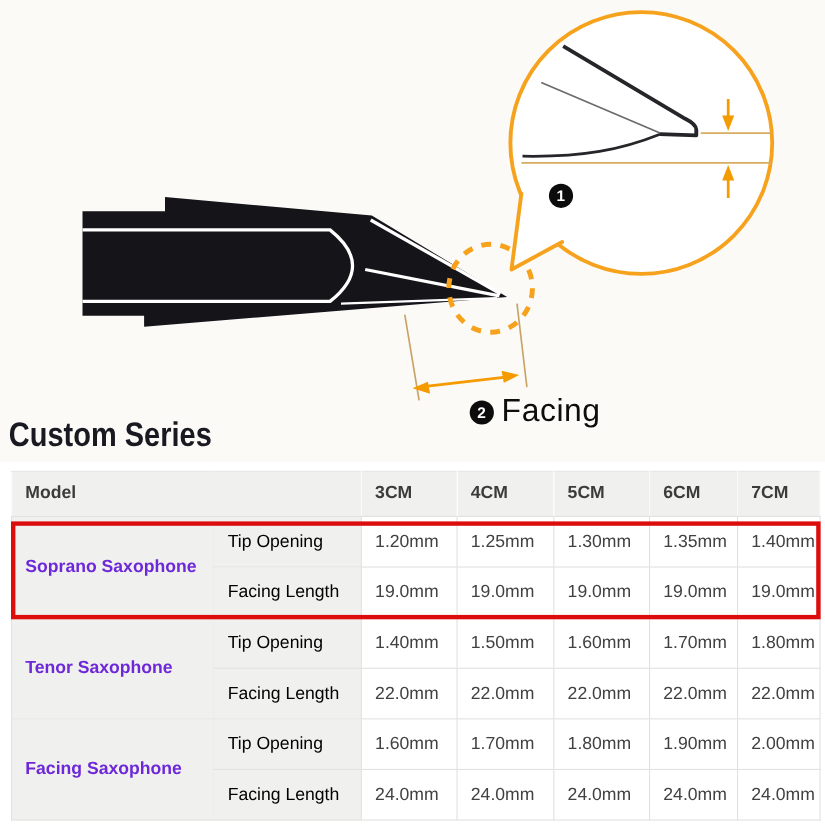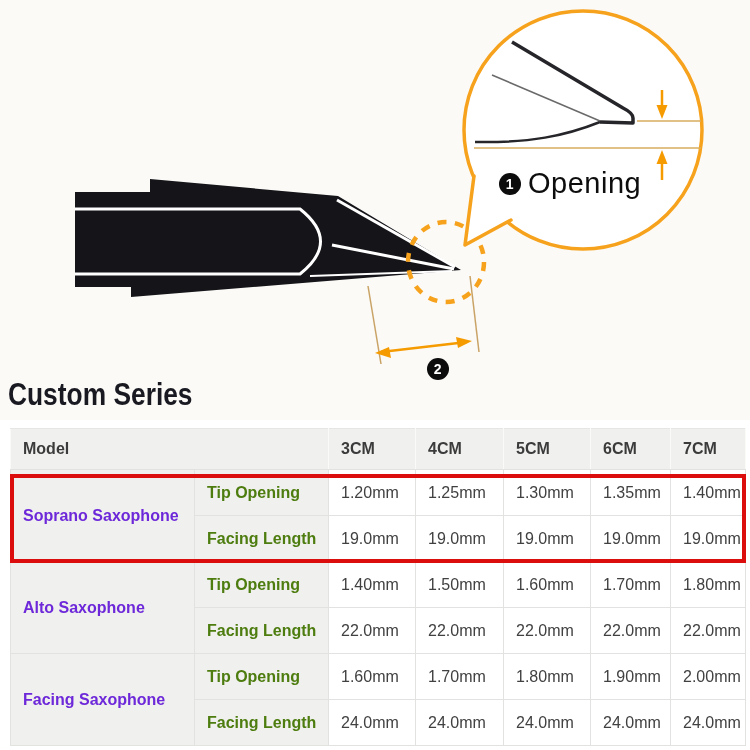--- a/index.html
+++ b/index.html
@@ -49,21 +49,21 @@
   table.spec th{
     background:#f0f0ee;color:#3b3b3b;font-weight:700;
     height:40px;border-left-color:#fafaf9;border-right-color:#fafaf9;
     border-top-color:#e6e6e4;
   }
   tr.datarow{height:46px;}
   td.model{
     background:#f0f0ee;font-weight:700;color:#6d28d9;
     vertical-align:top;padding-top:13px;padding-left:13px;
   }
-  td.spec-cell{background:#f0f0ee;font-weight:700;color:#4d7c0f;}
+  td.spec-cell{background:#f0f0ee;font-weight:400;color:#000000;}
   td.val{background:#ffffff;color:#414141;font-weight:400;padding-left:11px;border-radius:11px;}
 
   
   .highlight-box{
     position:absolute;left:10px;top:474px;width:736px;height:89px;
     border:4px solid #dc0d0d;box-sizing:border-box;
     pointer-events:none;
   }
 </style>
 </head>
@@ -114,25 +114,25 @@
         <line x1="470" y1="276" x2="479" y2="352"></line>
       </g>
       <line x1="381" y1="352" x2="467" y2="342" stroke="#F59B00" stroke-width="2.5"></line>
       <polygon points="375,353 391,358 389,347" fill="#F59B00"></polygon>
       <polygon points="472,341 456,337 458,348" fill="#F59B00"></polygon>
     </g>
   </svg>
 
   <div class="bubble-label" id="opening-label">
     <span class="badge">1</span>
-    <span>Opening</span>
   </div>
 
   <div class="bubble-label" id="facing-label">
     <span class="badge">2</span>
+    <span>Facing</span>
   </div>
 
   <div class="series-title">Custom Series</div>
 
   <div class="table-wrap">
     <table class="spec">
       <colgroup>
         <col style="width:184px">
           <col style="width:134px">
         <col style="width:87px">
@@ -163,21 +163,21 @@
       <tr class="datarow">
         <td class="spec-cell">Facing Length</td>
         <td class="val">19.0mm</td>
         <td class="val">19.0mm</td>
         <td class="val">19.0mm</td>
         <td class="val">19.0mm</td>
         <td class="val">19.0mm</td>
       </tr>
 
       <tr class="datarow">
-        <td class="model" rowspan="2">Alto Saxophone</td>
+        <td class="model" rowspan="2">Tenor Saxophone</td>
         <td class="spec-cell">Tip Opening</td>
         <td class="val">1.40mm</td>
         <td class="val">1.50mm</td>
         <td class="val">1.60mm</td>
         <td class="val">1.70mm</td>
         <td class="val">1.80mm</td>
       </tr>
       <tr class="datarow">
         <td class="spec-cell">Facing Length</td>
         <td class="val">22.0mm</td>

